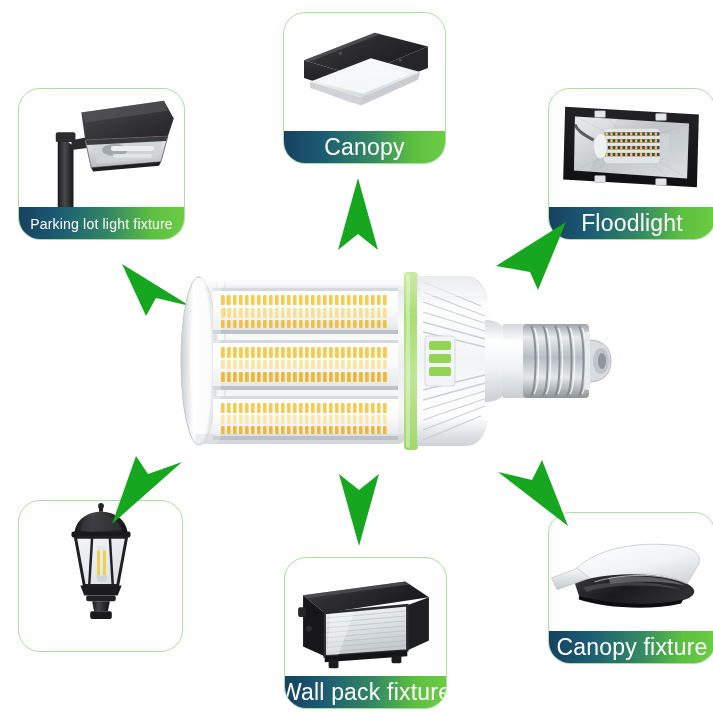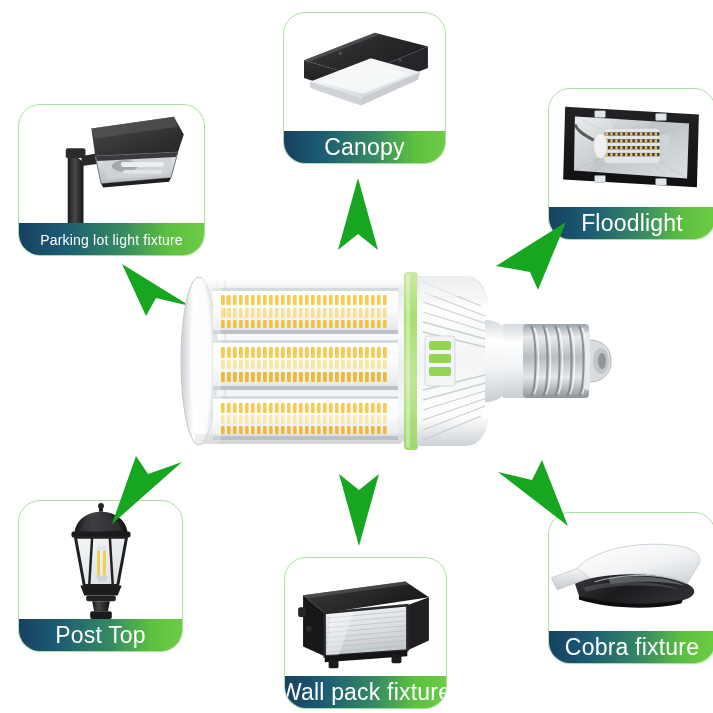--- a/index.html
+++ b/index.html
@@ -21,21 +21,21 @@
   .arrow{position:absolute;}
 
   
   #bulb{position:absolute;left:165px;top:258px;width:470px;height:205px;}
 </style>
 </head>
 <body>
 
 <div id="stage">
 
-  <div class="card" style="left:18px;top:104px;width:187px;height:152px;">
+  <div class="card" style="left:18px;top:88px;width:167px;height:152px;">
     <div class="photo">
       <svg viewBox="0 0 165 120" width="100%" height="100%" preserveAspectRatio="xMidYMid meet">
         <defs>
           <linearGradient id="plTop" x1="0" y1="0" x2="1" y2="1">
             <stop offset="0" stop-color="#4a4a4c"></stop>
               <stop offset="1" stop-color="#232325"></stop>
           </linearGradient>
           <linearGradient id="plLens" x1="0" y1="0" x2="0" y2="1">
             <stop offset="0" stop-color="#e9eaec"></stop>
               <stop offset="1" stop-color="#b9bcc0"></stop>
@@ -252,23 +252,20 @@
         <path d="M78 76 L90 76 L88 82 L80 82 Z" fill="#cfd4d8"></path>
         <path d="M79 46 L88 46 L88 50 L79 50 Z" fill="#e2e6e9"></path>
 
         <path d="M62 86 L104 86 L100 96 L66 96 Z" fill="#1c1c1e"></path>
         <rect x="68" y="96" width="30" height="6" rx="2" fill="#222224"></rect>
 
         <path d="M74 102 L92 102 L90 112 L76 112 Z" fill="url(#ptMetal)"></path>
         <rect x="72" y="112" width="22" height="8" rx="2" fill="#1a1a1c"></rect>
       </svg>
     </div>
-    <div class="label">
-      <span>Post Top</span>
-    </div>
   </div>
 
   <div class="card" style="left:284px;top:557px;width:163px;height:152px;">
     <div class="photo">
       <svg viewBox="0 0 163 120" width="100%" height="100%" preserveAspectRatio="xMidYMid meet">
         <defs>
           <linearGradient id="wpTop" x1="0" y1="0" x2="1" y2="0.4">
             <stop offset="0" stop-color="#3b3b3e"></stop>
               <stop offset="1" stop-color="#1a1a1c"></stop>
           </linearGradient>
@@ -342,21 +339,21 @@
 
         <path d="M60 66 C92 62, 124 66, 138 74 C126 70, 92 68, 62 72 Z" fill="#8e9499" opacity=".55"></path>
         <path d="M34 76 C60 68, 110 68, 134 78 C108 72, 62 72, 38 80 Z" fill="#6d7378" opacity=".4"></path>
 
         <path d="M30 84 C54 92, 100 96, 136 88 L134 92 C100 100, 54 96, 30 88 Z" fill="#0e0e10"></path>
 
         <path d="M46 70 C80 60, 118 62, 140 72" stroke="#aeb3b7" stroke-width="1" fill="none"></path>
       </svg>
     </div>
     <div class="label">
-      <span>Cobra fixture</span>
+      <span>Canopy fixture</span>
     </div>
   </div>
 
   <div class="arrow" style="left:118px;top:240px;width:82px;height:80px;">
     <svg viewBox="0 0 82 80" width="82" height="80">
       <path d="M4 24 L72 66 L38 58 L28 76 Z" fill="#16a61f"></path>
     </svg>
   </div>
 
   <div class="arrow" style="left:330px;top:176px;width:56px;height:78px;">

